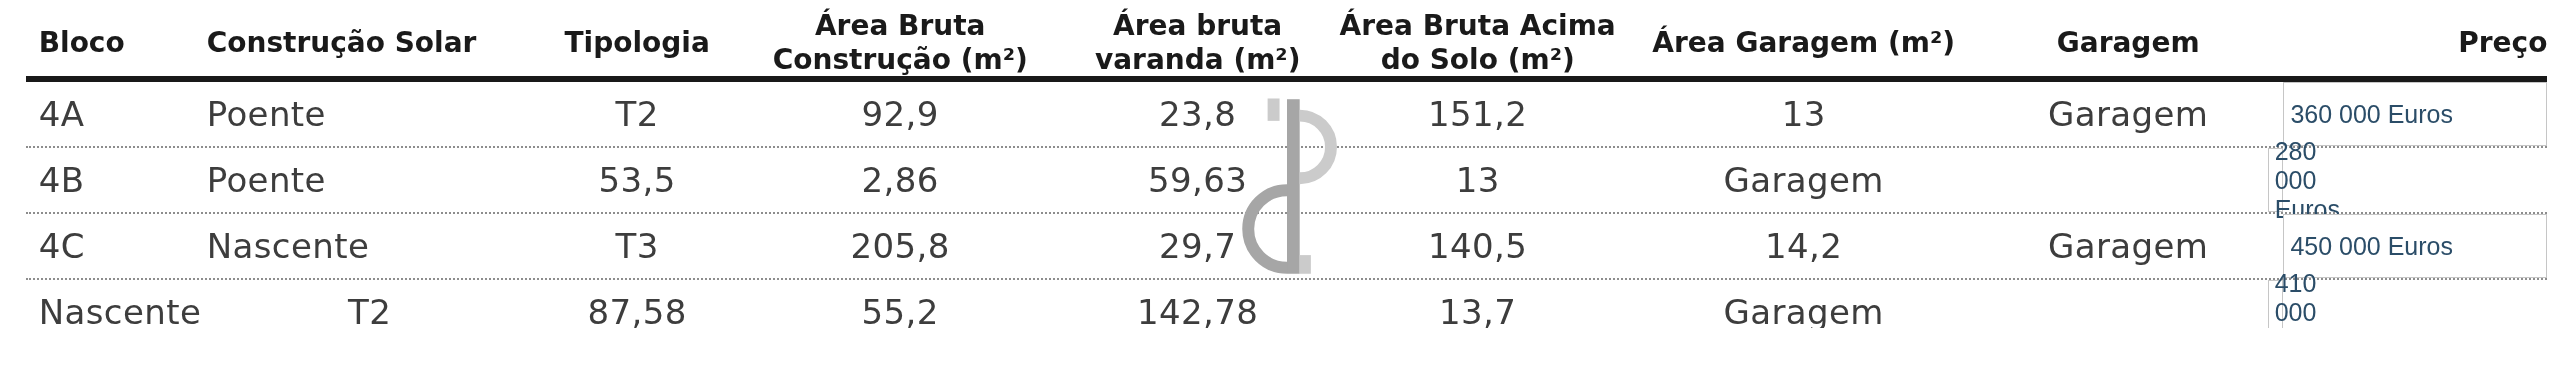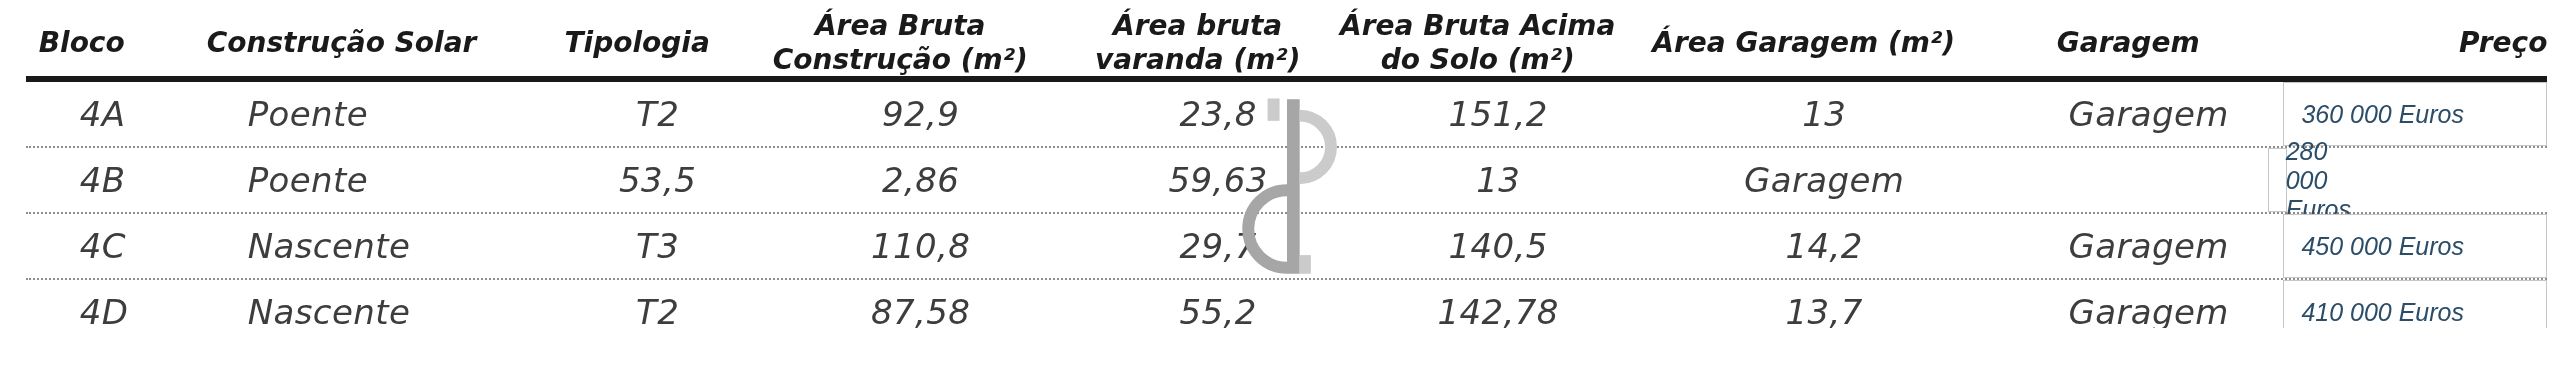--- a/index.html
+++ b/index.html
@@ -1,19 +1,18 @@
 <!DOCTYPE html>
 <html style="font-size:12px"><head>
 <meta charset="utf-8">
 <style>
   html,body{margin:0;padding:0;background:#ffffff;}
   .page{
     position:relative;width:2576px;height:328px;background:#ffffff;overflow:hidden;
     font-family:"DejaVu Sans",sans-serif;
-    font-style:italic;
   }
   .table{
     position:absolute;left:26px;top:0;width:2521px;
     border-bottom:6px solid #191919;z-index:1;
   }
   .row{
     display:grid;
     grid-template-columns:12.7px 168px 326px 209px 317px 278px 282px 370px 279px 15.7px 264px;
   }
   .hrow{height:76px;border-bottom:6px solid #191919;align-items:center;}
@@ -22,28 +21,28 @@
     padding-top:9px;font-weight:bold;font-size:28px;line-height:34px;
     color:#1a1a1a;text-align:center;
   }
   .hcell span{white-space:pre;}
   .hcell.left{justify-content:flex-start;text-align:left;}
   .hcell.right{justify-content:flex-end;text-align:left;}
   .brow{height:64px;align-items:stretch;}
   .brow.sep{border-top:2.2px dotted #8d8d8d;}
   .bcell{
     display:flex;align-items:center;justify-content:center;
-    font-size:34px;color:#3d3d3d;letter-spacing:0.4px;margin-left:41px;
+    font-size:34px;color:#3d3d3d;letter-spacing:0.4px;
   }
   .bcell.left{justify-content:flex-start;}
   .price-cell{position:relative;}
   .price-box{
     position:absolute;top:0;left:0;right:0;bottom:0;
     border:1.5px solid #c6c6c6;background:#ffffff;
-    display:flex;align-items:center;padding-left:17px;
+    display:flex;align-items:center;padding-left:6px;
     font-family:"Liberation Sans",sans-serif;font-size:25px;color:#2b4d68;
     letter-spacing:0;
   }
   .watermark{position:absolute;left:1236px;top:94px;z-index:3;pointer-events:none;}
 </style>
 </head>
 <body>
 
 <div class="page">
 
@@ -125,36 +124,35 @@
           <span>280 000 Euros</span>
         </div>
       </div>
     </div>
 
     <div class="row brow sep">
       <div></div>
       <div class="bcell left">4C</div>
       <div class="bcell left">Nascente</div>
       <div class="bcell">T3</div>
-      <div class="bcell">110,8</div>
+      <div class="bcell">205,8</div>
       <div class="bcell">29,7</div>
       <div class="bcell">140,5</div>
       <div class="bcell">14,2</div>
       <div class="bcell">Garagem</div>
       <div></div>
       <div class="price-cell">
         <div class="price-box">
           <span>450 000 Euros</span>
         </div>
       </div>
     </div>
 
     <div class="row brow sep">
       <div></div>
-      <div class="bcell left">4D</div>
       <div class="bcell left">Nascente</div>
       <div class="bcell">T2</div>
       <div class="bcell">87,58</div>
       <div class="bcell">55,2</div>
       <div class="bcell">142,78</div>
       <div class="bcell">13,7</div>
       <div class="bcell">Garagem</div>
       <div></div>
       <div class="price-cell">
         <div class="price-box">

